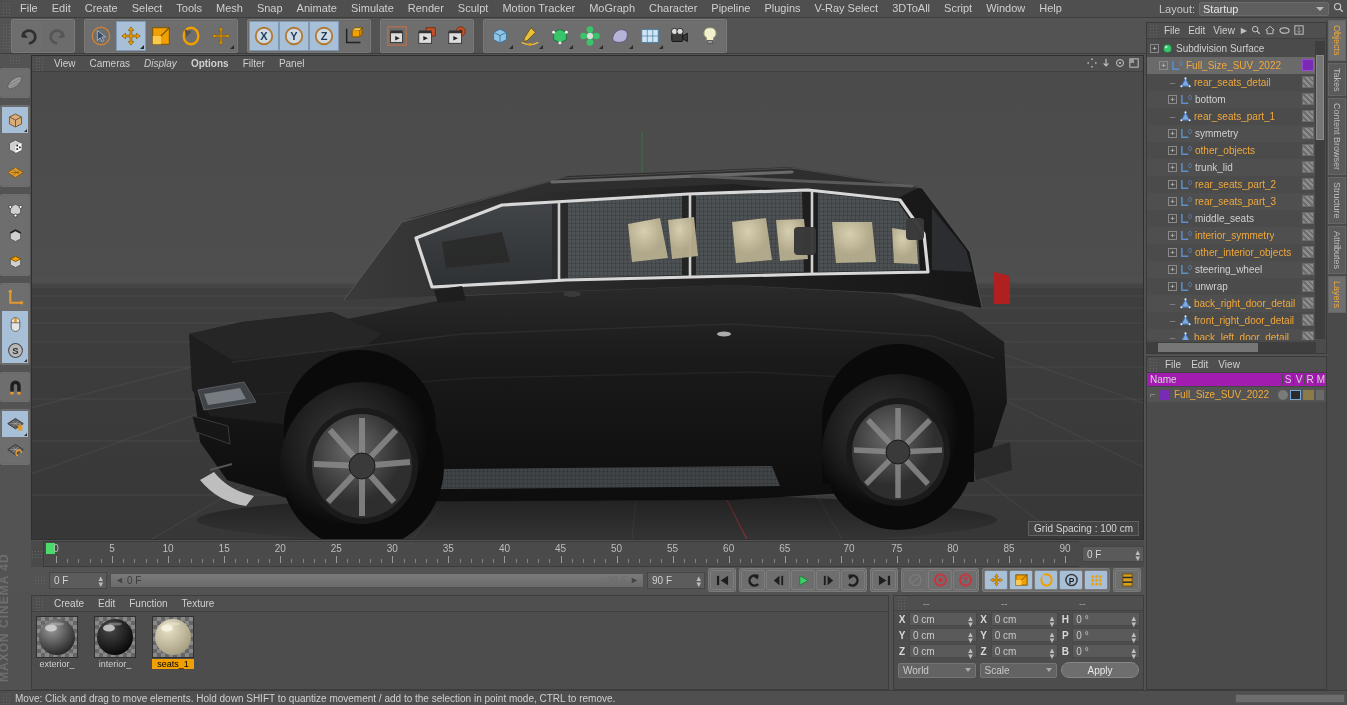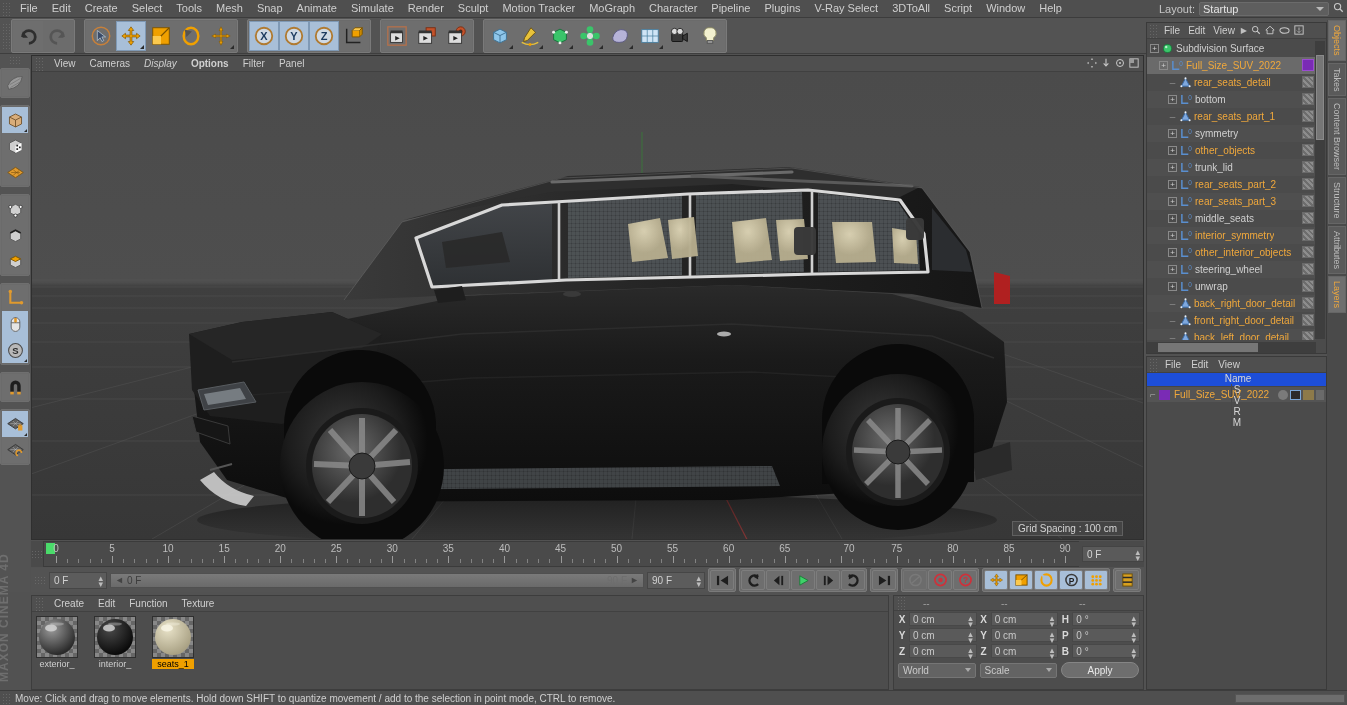--- a/index.html
+++ b/index.html
@@ -88,21 +88,21 @@
   .vp-wrap { position:absolute; left:31px; top:55px; width:1113px; height:485px; background:#3a3a3a; border:1px solid #2f2f2f; }
   .vp-menu { height:16px; background:#4f4f4f; display:flex; align-items:center; border-bottom:1px solid #404040; }
   .vp-menu .right { margin-left:auto; display:flex; align-items:center; padding-right:4px; gap:4px; color:#c5c5c5; font-size:11px;}
   .vp-tab {
     position:absolute; left:2px; top:19px; height:13px;
     background:#6f6f6f; color:#e6e6e6; font-size:10px;
     padding:0 6px; line-height:13px; border:1px solid #888;
   }
   .vp-canvas { position:absolute; left:0; top:16px; width:1111px; height:467px; overflow:hidden; }
   .grid-label {
-    position:absolute; right:20px; bottom:3px; background:rgba(70,70,70,.85);
+    position:absolute; right:4px; bottom:3px; background:rgba(70,70,70,.85);
     color:#d4d4d4; font-size:10px; padding:1px 5px; border:1px solid #606060;
   }
 
   
   .timeline { position:absolute; left:31px; top:541px; width:1113px; height:26px; background:#4a4a4a; display:flex; }
   .tl-ruler { position:relative; flex:1 1 auto; background:#4a4a4a; border:1px solid #3b3b3b; border-right:none; }
   .tl-num { position:absolute; top:1px; font-size:10px; color:#bdbdbd; transform:translateX(-50%); }
   .tl-tick { position:absolute; bottom:3px; width:1px; background:#9a9a9a; }
   .tl-marker { position:absolute; left:2px; top:1px; width:9px; height:11px; background:#4adb6a; }
   .tl-field {
@@ -156,21 +156,21 @@
   .om-tag.mat { background:#7a2bb5; border-color:#9a4cd0; }
   .om-exp { width:9px; height:9px; border:1px solid #8a8a8a; font-size:8px; line-height:7px; text-align:center; color:#d0d0d0; margin-right:3px; flex:0 0 9px;}
   .om-scroll { position:absolute; right:1px; top:18px; width:10px; height:298px; background:#3e3e3e; }
   .om-thumb { position:absolute; top:14px; left:1px; width:8px; height:85px; background:#767676; border:1px solid #8a8a8a; }
   .om-hbar { position:absolute; left:0; bottom:0; width:169px; height:11px; background:#3e3e3e; }
   .om-hthumb { position:absolute; left:11px; top:1px; width:100px; height:9px; background:#767676;}
 
   
   .attrmgr { position:absolute; left:1146px; top:356px; width:181px; height:334px; background:#4b4b4b; border:1px solid #3a3a3a; }
   .am-menu { height:16px; display:flex; align-items:center; background:#4f4f4f; border-bottom:1px solid #414141; }
-  .am-hdr { height:14px; display:flex; align-items:center; background:#1d4ed8; border-bottom:1px solid #454545; font-size:10px; color:#d7d7d7;flex-direction:column; }
+  .am-hdr { height:14px; display:flex; align-items:center; background:#a21caf; border-bottom:1px solid #454545; font-size:10px; color:#d7d7d7; }
   .am-hdr .nm { flex:1 1 auto; padding-left:3px; }
   .am-hdr .c { width:11px; text-align:center; border-left:1px solid #484848; }
   .am-row { height:15px; display:flex; align-items:center; font-size:10px; background:#545454; }
   .am-row .lbl { color:#f0a83c; }
 
   
   .rtabs { position:absolute; right:0; top:20px; width:20px; height:670px; background:#4a4a4a; }
   .rtab {
     writing-mode:vertical-rl; text-orientation:mixed;
     width:18px; margin:0 1px 2px 1px; background:#5a5a5a;

